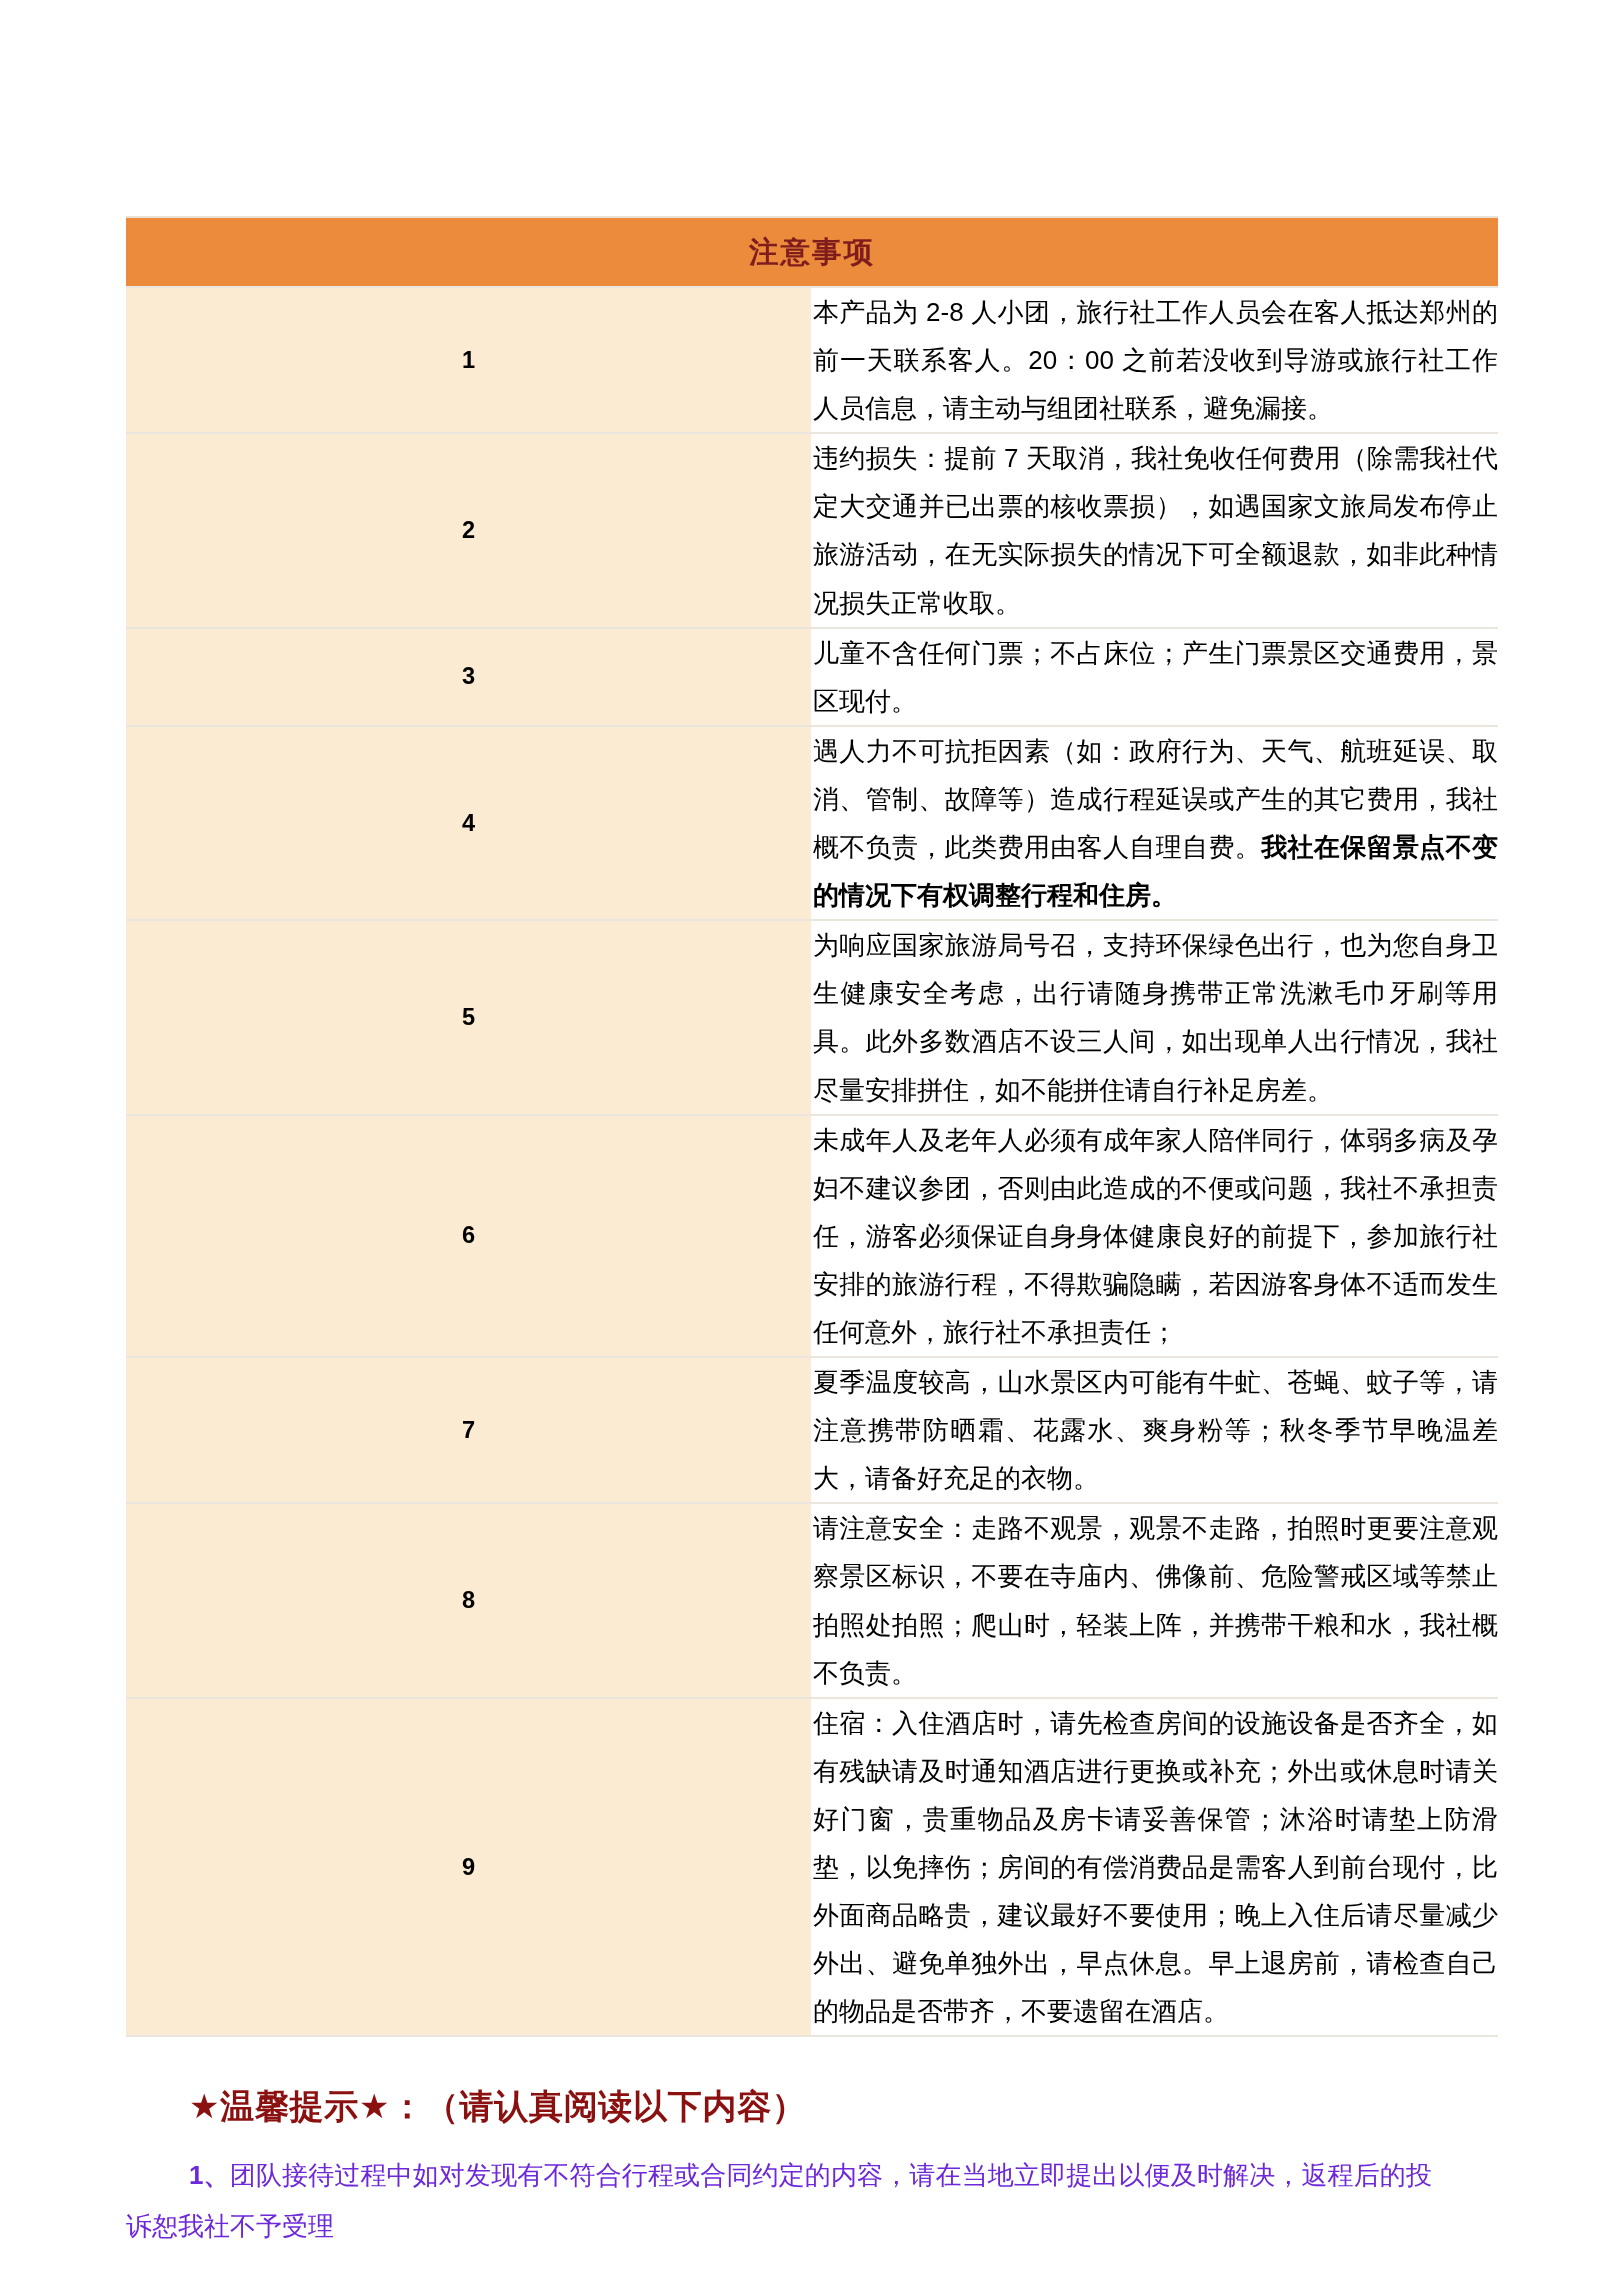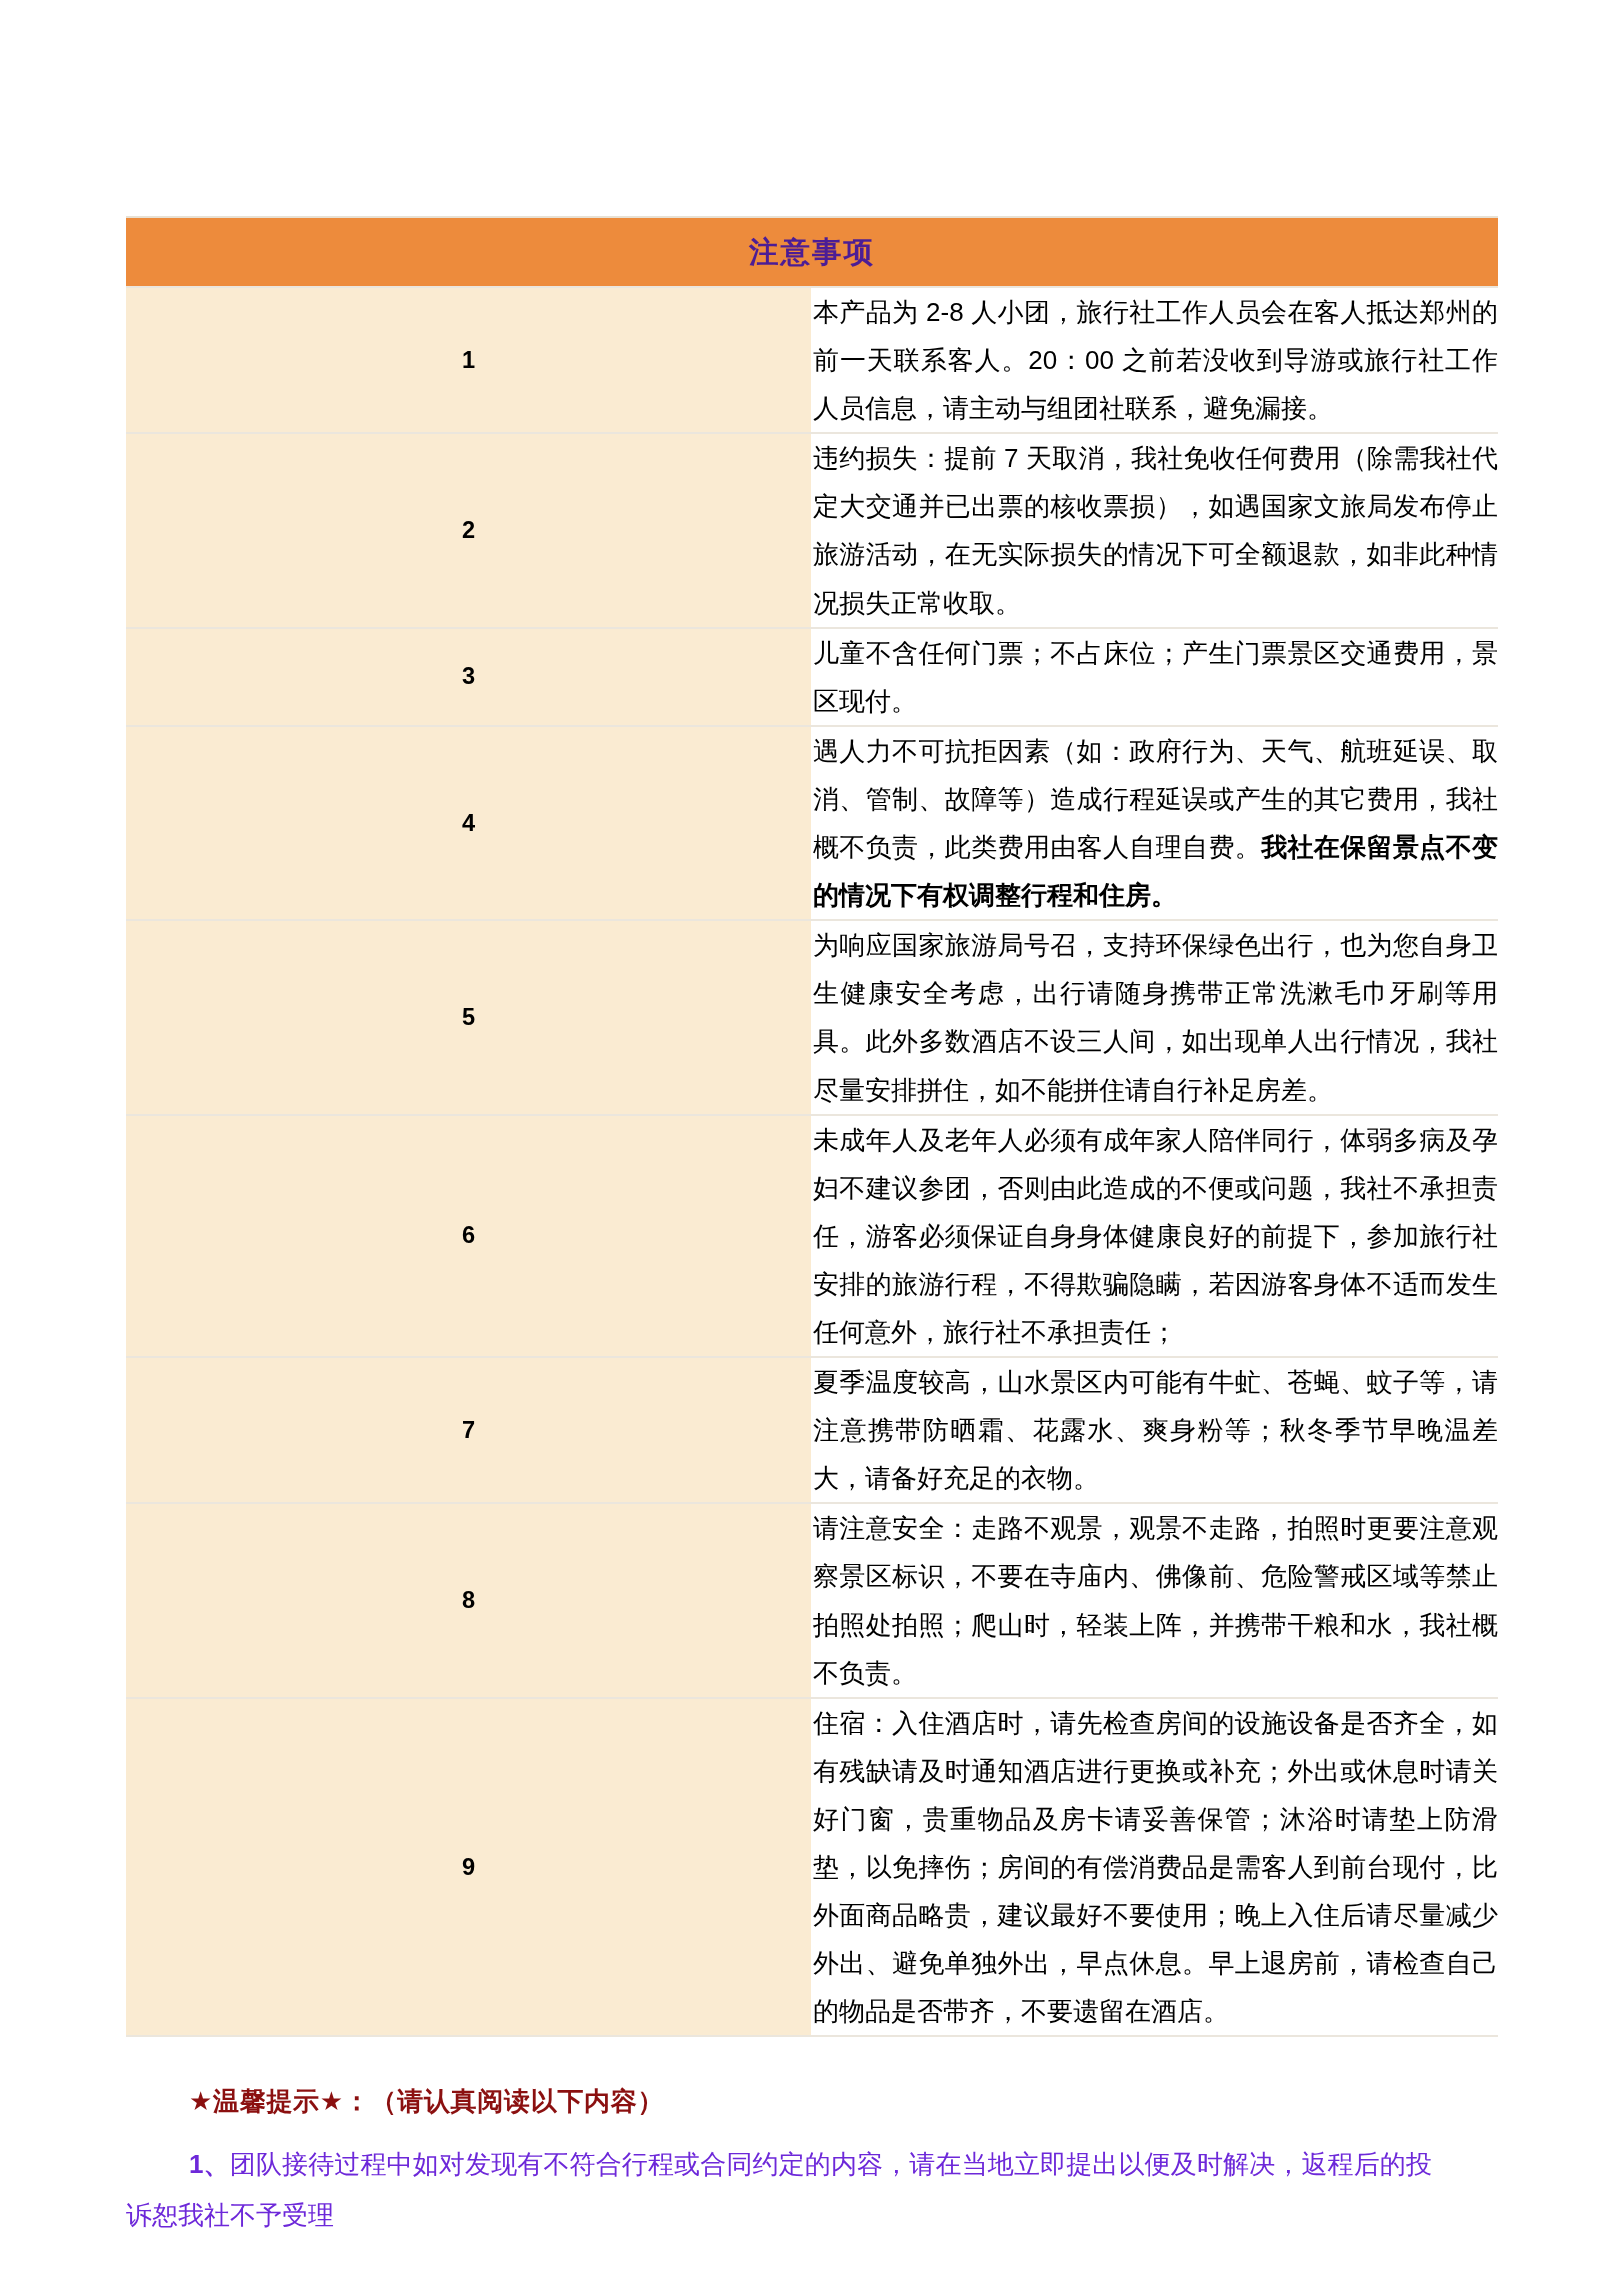--- a/index.html
+++ b/index.html
@@ -40,21 +40,21 @@
 
   .title-cell {
     background: #ED8B3C;
     text-align: center;
     height: 68px;
     border-bottom: 2px solid #f1ece3;
   }
   .title-text {
     font-size: 29.5px;
     font-weight: bold;
-    color: #4c1d95;
+    color: #7f1d1d;
     letter-spacing: 2px;
     line-height: 68px;
   }
 
   .num-cell {
     width: 136px;
     background: #FAEBD2;
     text-align: center;
     font-size: 23.6px;
     font-weight: bold;
@@ -73,21 +73,21 @@
   }
   .body-cell .b {
     font-weight: bold;
   }
 
   
   .tips {
     margin-top: 47px;
   }
   .tips-heading {
-    font-size: 26px;
+    font-size: 34px;
     font-weight: bold;
     color: #8B1010;
     margin: 0 0 19.6px 63px;
     letter-spacing: 0.7px;
   }
   .tip-para {
     font-size: 26px;
     line-height: 1.95;
     color: #6d28d9;
     margin: 0 0 10.5px 0;

